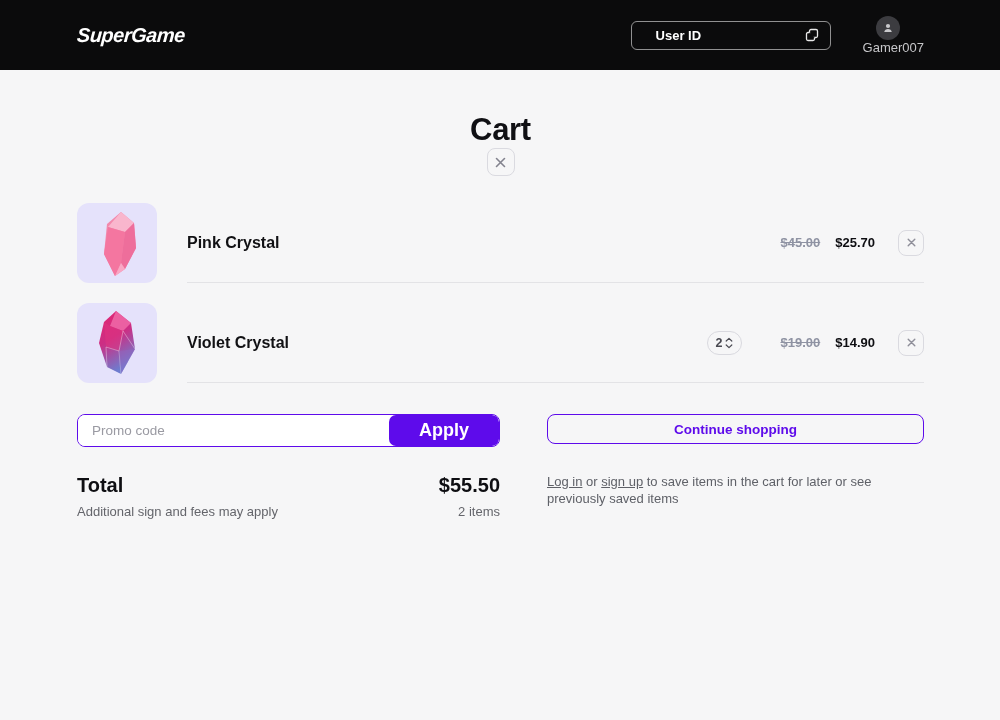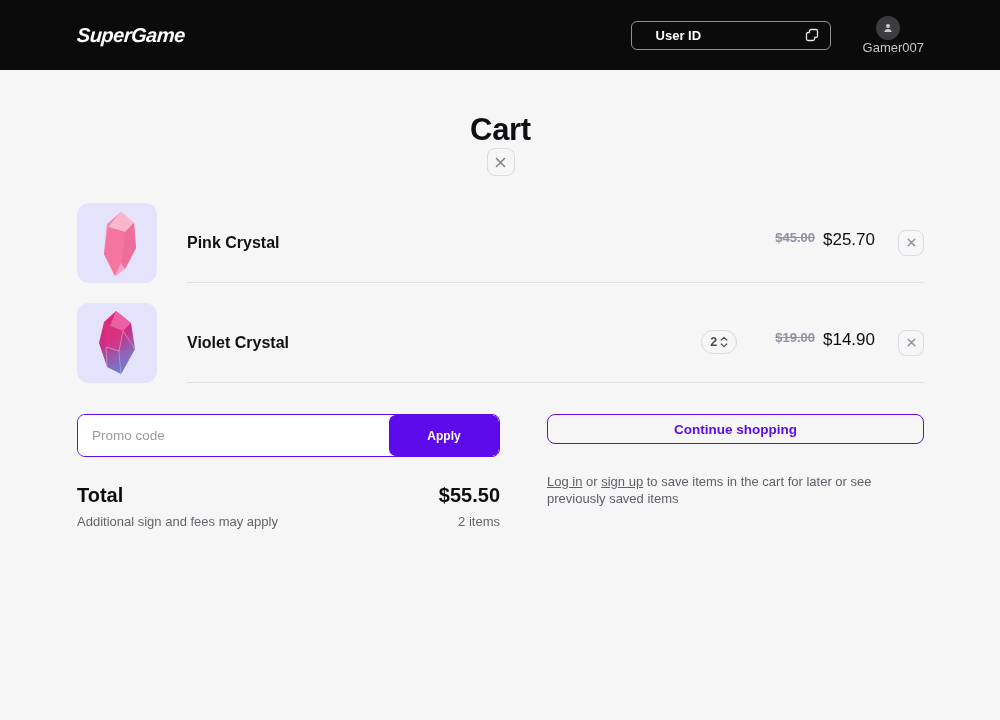--- a/index.html
+++ b/index.html
@@ -125,21 +125,21 @@
     border-bottom: 1px solid #E3E3E6;
   }
   .item-name {
     font-size: 16px;
     font-weight: 700;
     color: #111114;
   }
   .item-right {
     margin-left: auto;
     display: flex;
-    align-items: flex-start;
+    align-items: center;
   }
   .qty-pill {
     height: 24px;
     min-width: 34px;
     border: 1px solid #D9D9DF;
     border-radius: 12px;
     background: transparent;
     cursor: pointer;
     display: flex; align-items: center; justify-content: center;
     gap: 3px;
@@ -150,39 +150,39 @@
     font-weight: 600;
     font-family: "Liberation Sans", sans-serif;
   }
   .old-price {
     color: #8F93A3;
     font-size: 13px;
     font-weight: 600;
     text-decoration: line-through;
   }
   .price {
-    margin-left: 8px;
-    font-size: 17px;
-    font-weight: 400;
+    margin-left: 15px;
+    font-size: 13px;
+    font-weight: 700;
     color: #0E0E12;
   }
   .item-right .remove-btn { margin-left: 23px; }
 
   
   .bottom {
     margin-top: 31px;
     display: flex;
     gap: 47px;
   }
   .col-left { width: 423px; flex: none; }
   .col-right { flex: 1; }
 
   .promo-wrap {
     display: flex;
-    height: 43px;
+    height: 33px;
     border: 1px solid #5E0BEB;
     border-radius: 8px;
     overflow: hidden;
     background: #FFFFFF;
   }
   .promo-input {
     flex: 1;
     border: none;
     outline: none;
     padding: 0 14px;
@@ -192,21 +192,21 @@
     background: #FFFFFF;
     min-width: 0;
   }
   .promo-input::placeholder { color: #9A9AA2; }
   .apply-btn {
     width: 110px;
     flex: none;
     border: none;
     background: #5E0BEB;
     color: #FFFFFF;
-    font-size: 12px;
+    font-size: 18px;
     font-weight: 700;
     font-family: "Liberation Sans", sans-serif;
     cursor: pointer;
     border-radius: 7px;
   }
 
   .total-row {
     margin-top: 27px;
     display: flex;
     align-items: baseline;

